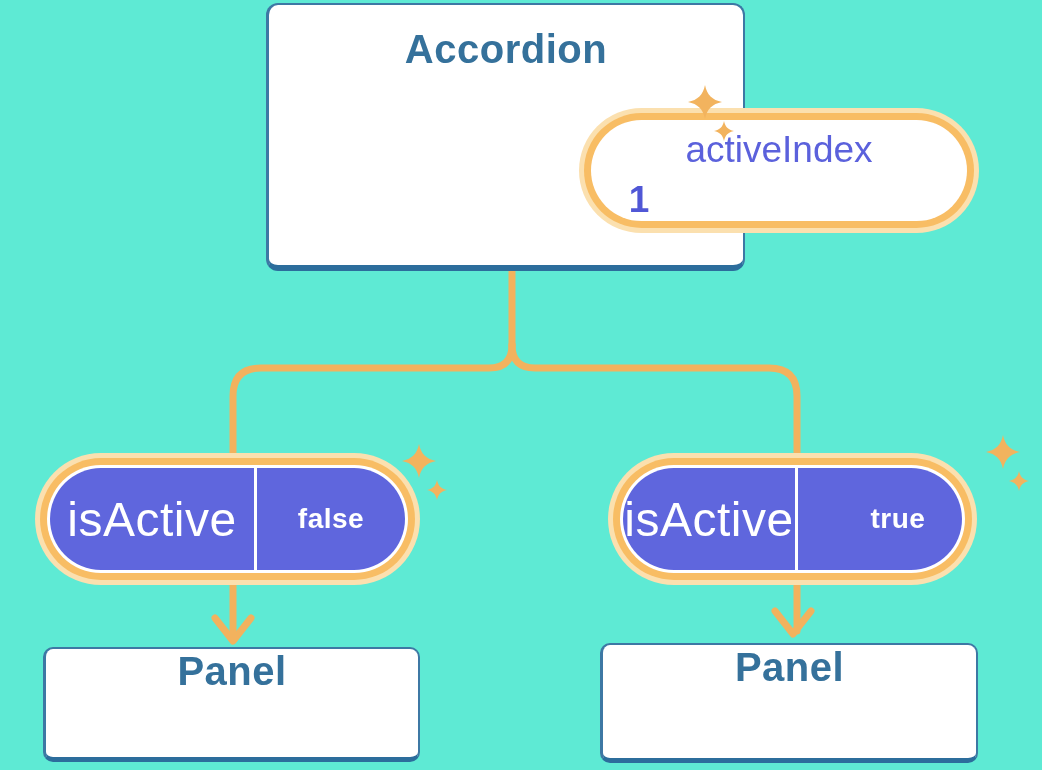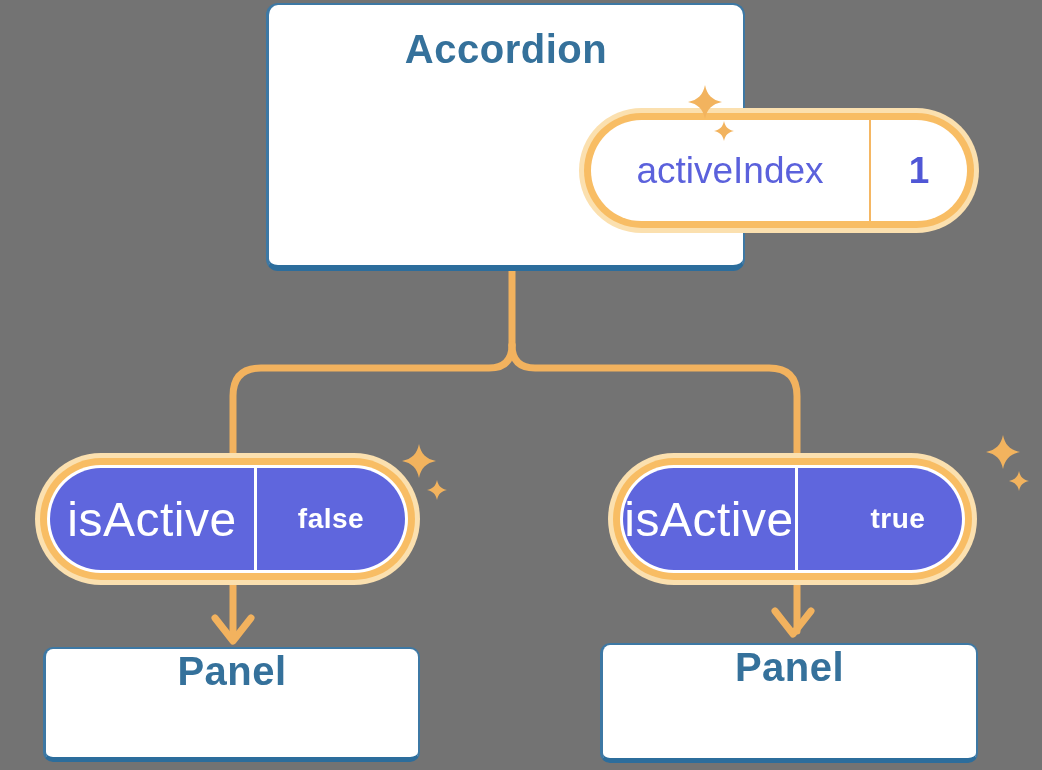--- a/index.html
+++ b/index.html
@@ -1,18 +1,18 @@
 <!DOCTYPE html>
 <html><head>
 <meta charset="utf-8">
 <style>
   html,body { margin:0; padding:0; }
   .stage {
     position:relative; width:1042px; height:770px;
-    background:#737373; overflow:hidden;
+    background:#5eead4; overflow:hidden;
     font-family:"Liberation Sans", sans-serif;
   }
   svg.connectors { position:absolute; left:0; top:0; z-index:0; }
 
   
   .card {
     position:absolute; background:#ffffff; box-sizing:border-box;
     border:2px solid #3d78a4; border-left-width:3px;
     border-bottom:6px solid #2c6d9c; border-radius:12px;
   }
@@ -33,21 +33,21 @@
   .pill {
     position:absolute; border-radius:999px; background:#FBE0AF;
     padding:5px; box-sizing:border-box; z-index:2;
   }
   .pill-ring {
     width:100%; height:100%; border-radius:999px; background:#F8BD64;
     padding:7px; box-sizing:border-box;
   }
   .pill-core {
     width:100%; height:100%; border-radius:999px; background:#ffffff;
-    display:flex; align-items:stretch; overflow:hidden; box-sizing:border-box;
+    display:flex; align-items:stretch; overflow:hidden; box-sizing:border-box;flex-direction:column;
   }
   .pill-top { left:310px; top:103px; width:400px; height:125px; }
   .cell { display:flex; align-items:center; justify-content:center; }
   .cell-label-white { flex:1; font-size:37px; color:#5B61DC; }
   .cell-value-white { width:96px; font-size:37px; font-weight:700; color:#5057D6; }
   .divider-orange { width:2px; background:#F5B763; }
 
   .pill-core.padded { padding:3px; }
   .pill-purple {
     flex:1; background:#5F66DD; border-radius:999px;

